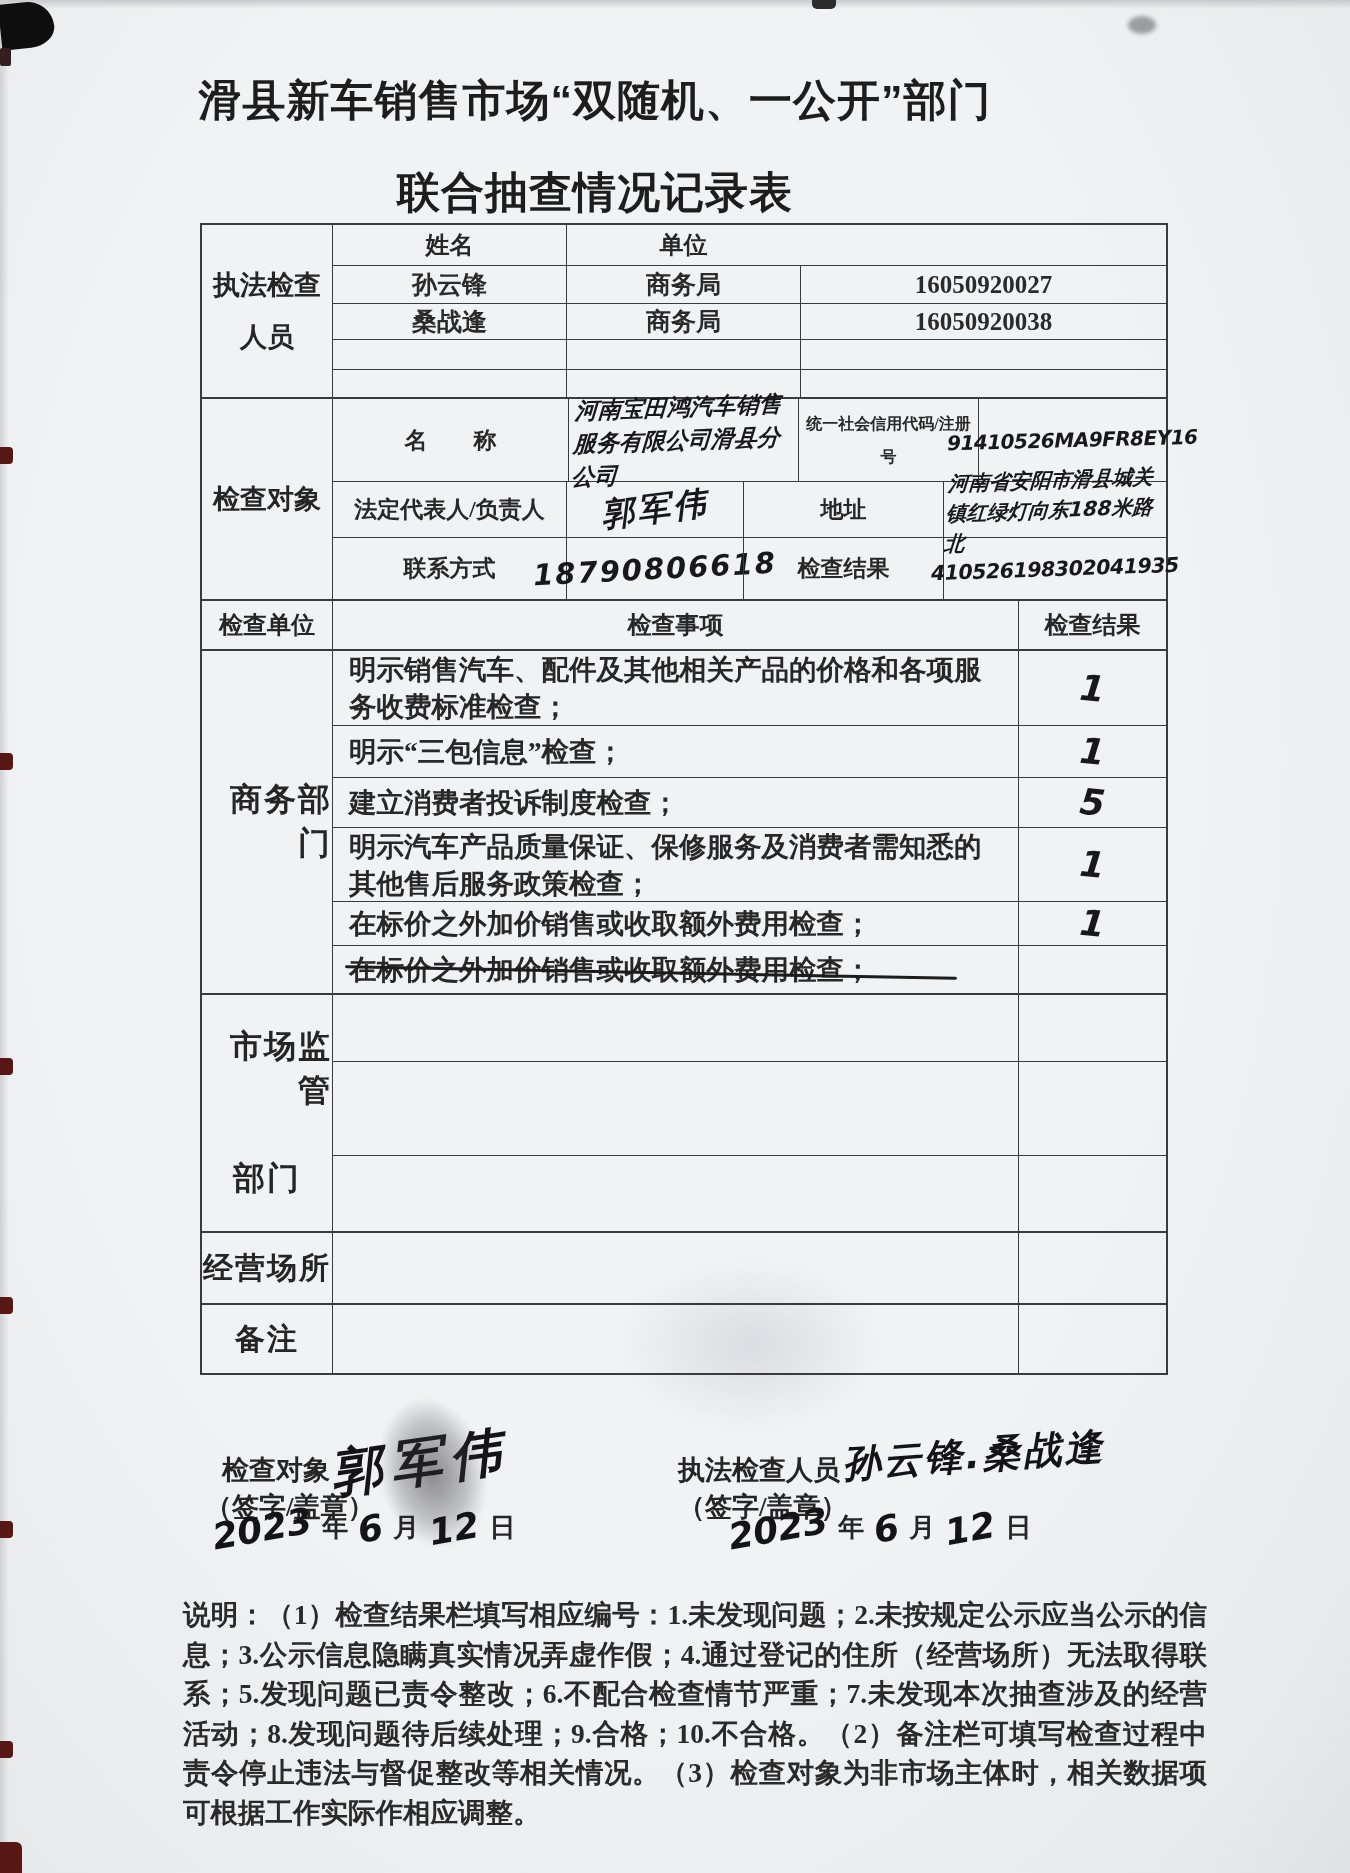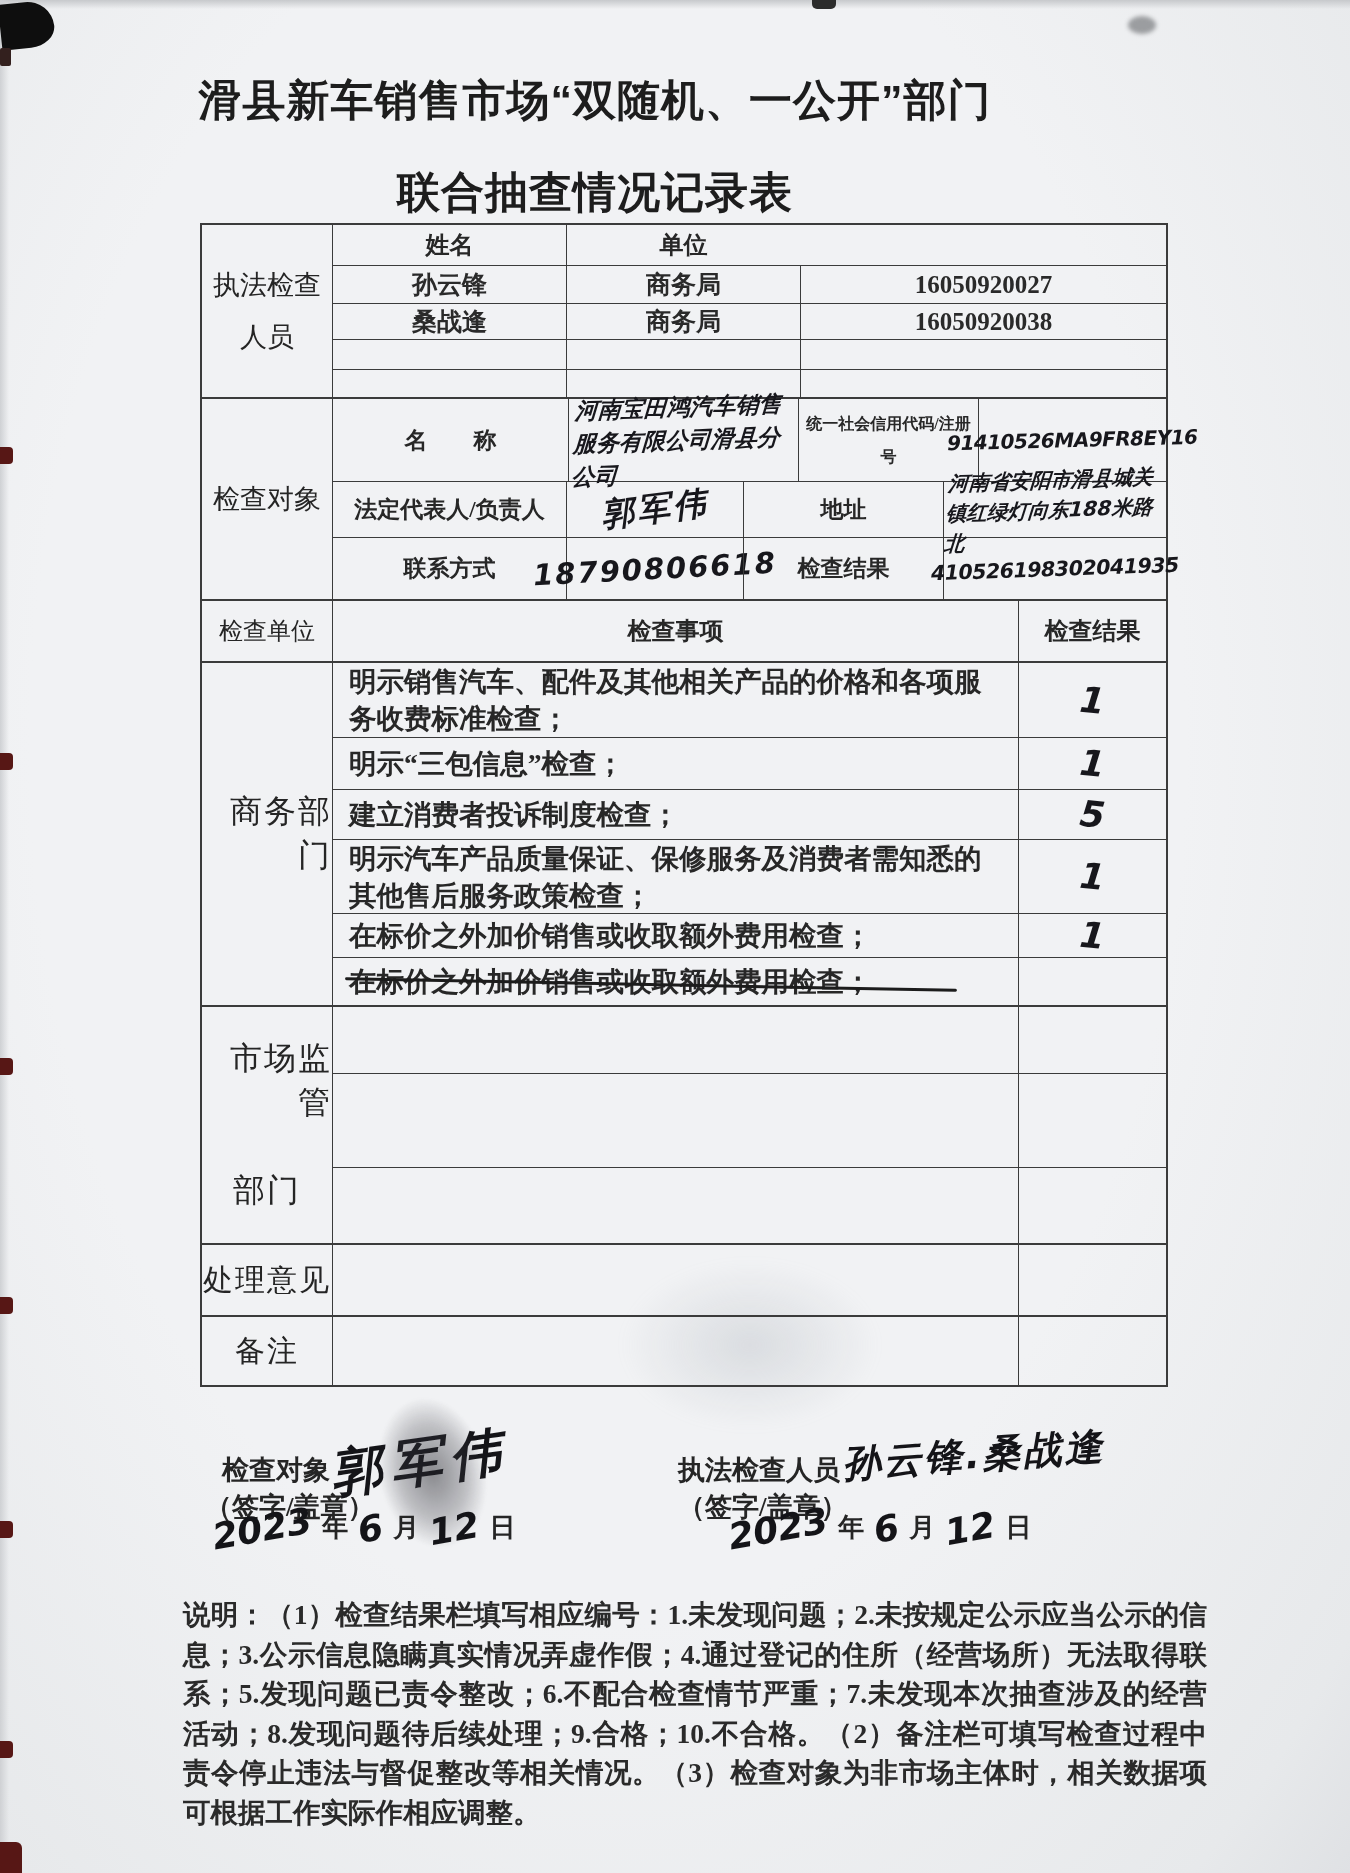--- a/index.html
+++ b/index.html
@@ -31,21 +31,21 @@
          font-family:"Liberation Sans",sans-serif;font-weight:900;
          font-size:43px;color:#1d1d1d;letter-spacing:1px;white-space:nowrap;}
   .title-l1{top:72px;}
   .title-l2{top:132px;margin-top:32px;}
   
   .form-table{position:absolute;left:200px;top:223px;width:968px;
               border:2.4px solid #3b3b3b;box-sizing:border-box;background:rgba(255,255,255,.0);}
   .sec{display:flex;border-top:2px solid #3b3b3b;}
   .sec:first-child{border-top:none;}
   .rowlabel{flex:0 0 130px;display:flex;flex-direction:column;align-items:center;
-            justify-content:center;gap:16px;font-weight:normal;font-size:27px;color:#252525;
+            justify-content:center;gap:16px;font-weight:bold;font-size:27px;color:#252525;
             text-align:center;}
   .rowlabel.big{font-size:32px;letter-spacing:2px;gap:44px;text-align:right;}
   .sec-rows{flex:1;display:flex;flex-direction:column;border-left:1.8px solid #3b3b3b;min-width:0;}
   .r{display:flex;border-top:1.8px solid #3b3b3b;box-sizing:border-box;min-width:0;}
   .r:first-child{border-top:none;}
   .c{border-left:1.8px solid #3b3b3b;display:flex;align-items:center;justify-content:center;
      box-sizing:border-box;position:relative;min-width:0;}
   .c:first-child{border-left:none;}
   .hdr{font-weight:bold;font-size:24px;color:#272727;}
   .lbl{font-weight:bold;font-size:23px;color:#272727;text-align:center;line-height:33px;
@@ -180,21 +180,21 @@
           </div>
         </div>
       </div>
     </div>
 
     <div class="sec">
       <div class="rowlabel" style="font-size:24px">
         <span>检查单位</span>
       </div>
       <div class="sec-rows">
-        <div class="r" style="height:60px">
+        <div class="r" style="height:48px">
           <div class="c hdr w-item" style="justify-content:center">检查事项</div>
           <div class="c hdr w-res">检查结果</div>
         </div>
       </div>
     </div>
 
     <div class="sec">
       <div class="rowlabel big">
         <span>商务部门</span>
       </div>
@@ -255,21 +255,21 @@
         </div>
         <div class="r" style="height:76px">
           <div class="c w-item"></div>
             <div class="c w-res"></div>
         </div>
       </div>
     </div>
 
     <div class="sec">
       <div class="rowlabel big" style="font-size:30px">
-        <span>处理意见</span>
+        <span>经营场所</span>
       </div>
       <div class="sec-rows">
         <div class="r" style="height:70px">
           <div class="c w-item"></div>
             <div class="c w-res"></div>
         </div>
       </div>
     </div>
 
     <div class="sec">

